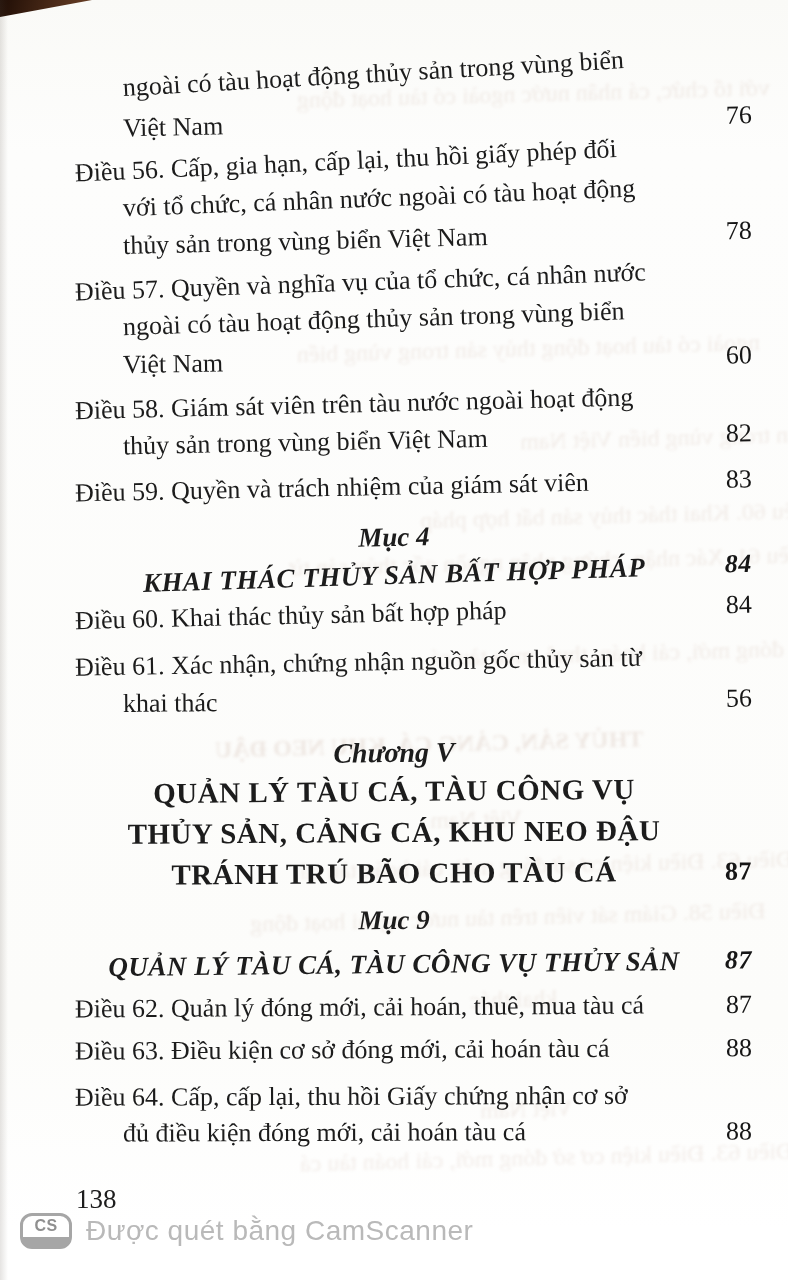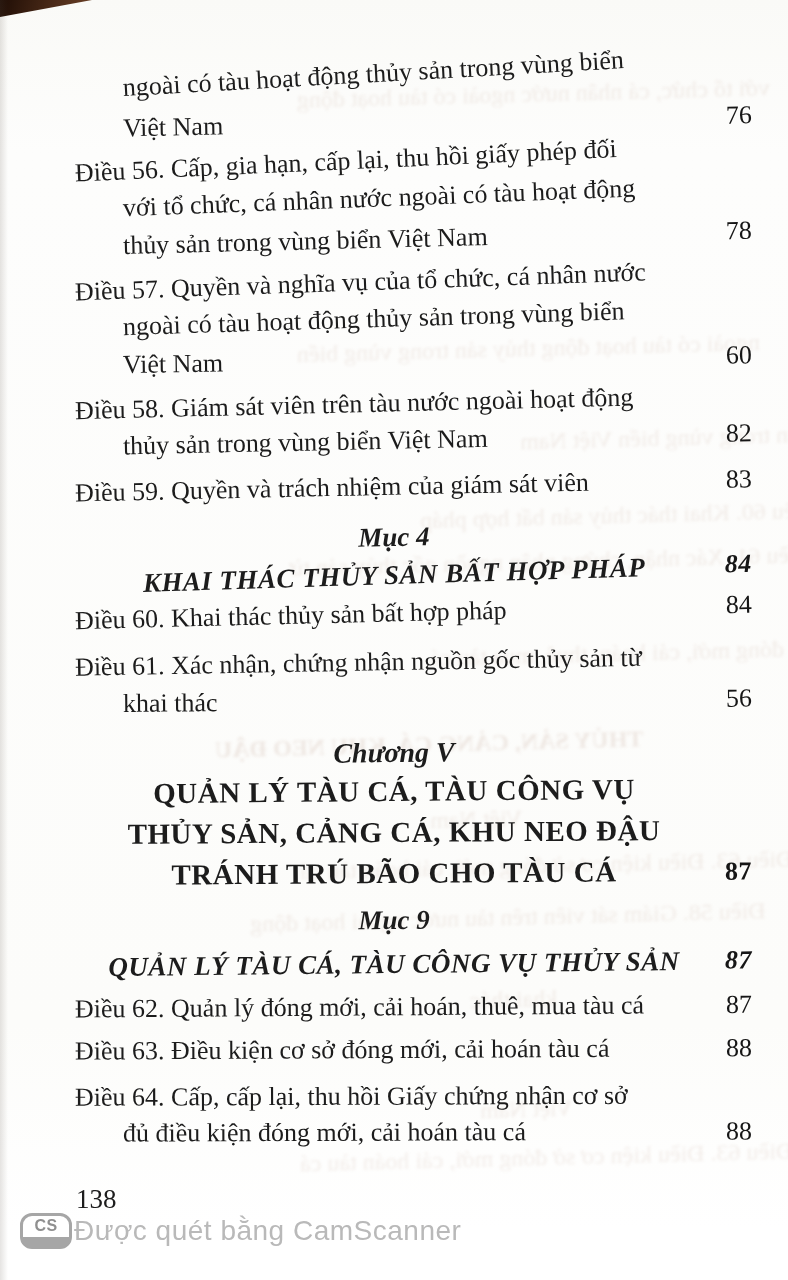--- a/index.html
+++ b/index.html
@@ -41,21 +41,21 @@
   
   .book-pnum{position:absolute;left:76px;top:1184px;font-size:27px;color:#1d1d1d;}
   .watermark{position:absolute;left:20px;top:1213px;display:flex;align-items:center;
              font-family:"Liberation Sans","DejaVu Sans",sans-serif;}
   .cs-badge{position:relative;width:52px;height:36px;border:3px solid #a6a6a6;border-radius:12px;
             background:#ffffff;box-sizing:border-box;flex:0 0 auto;}
   .cs-badge .cs-txt{position:absolute;top:1px;left:0;width:100%;text-align:center;
             font-size:16px;font-weight:bold;color:#8f8f8f;letter-spacing:.5px;}
   .cs-badge .cs-bar{position:absolute;left:0;bottom:0;width:100%;height:9px;background:#a6a6a6;
             border-radius:0 0 4px 4px;}
-  .wm-text{margin-left:2px;font-size:28px;color:#b9b9b9;letter-spacing:.5px;}
+  .wm-text{margin-left:14px;font-size:28px;color:#b9b9b9;letter-spacing:.5px;}
 </style>
 </head>
 <body>
 
 <div class="page">
 
   <div class="corner-wedge"></div>
   <div class="edge-shadow-left"></div>
 
   <div class="bleed" style="top:80px;left:340px;width:430px;">với tổ chức, cá nhân nước ngoài có tàu hoạt động</div>

